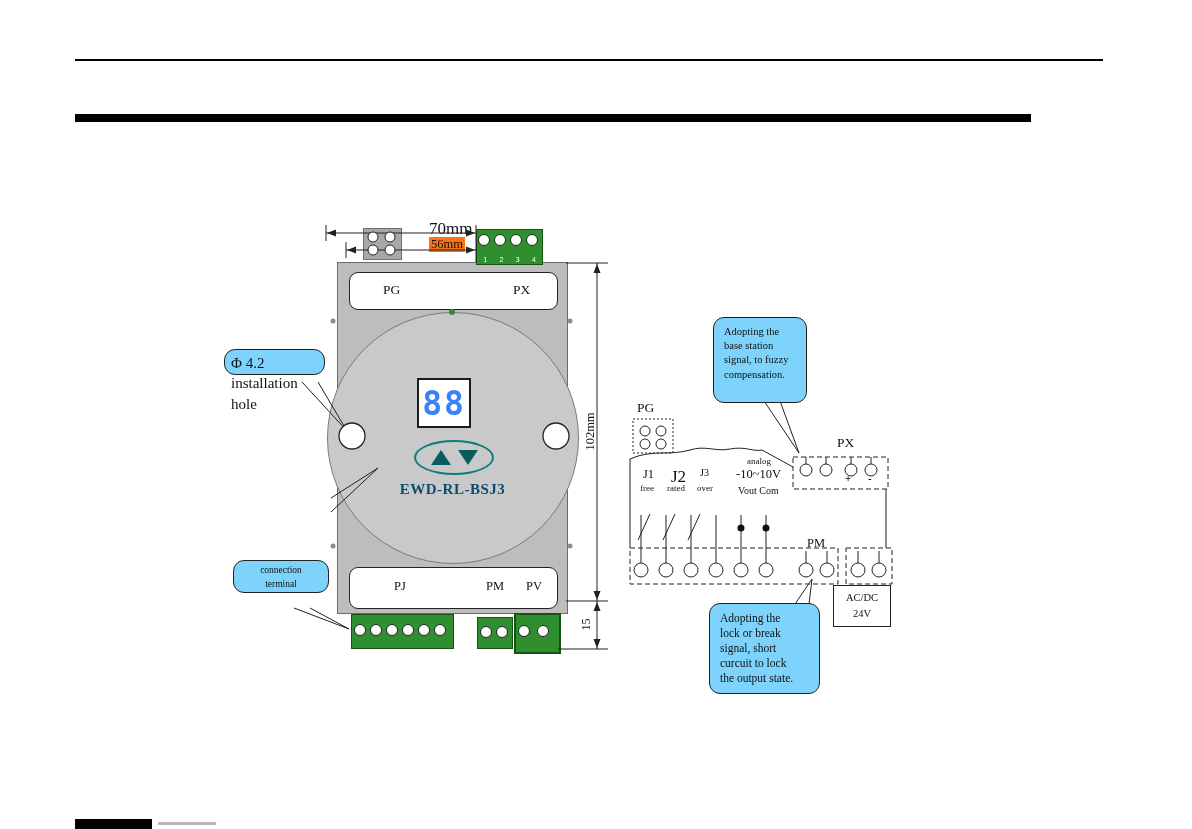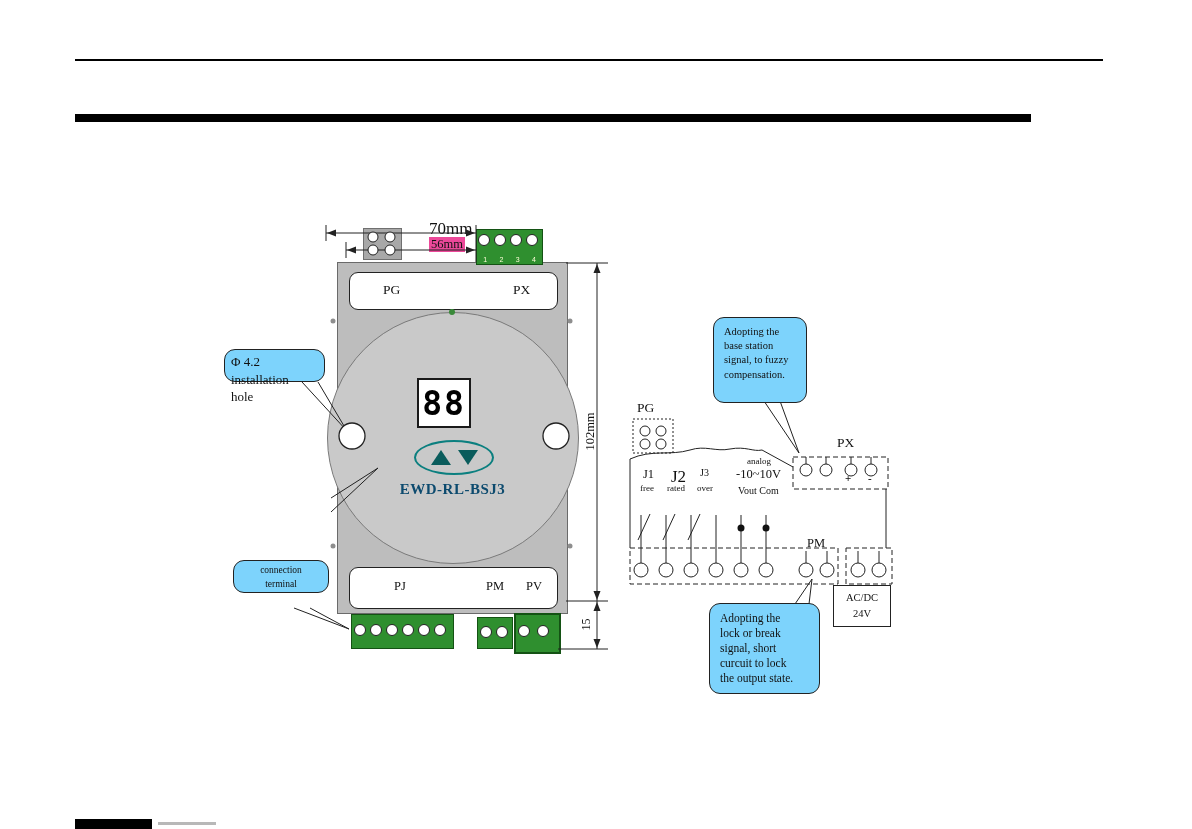--- a/index.html
+++ b/index.html
@@ -9,21 +9,21 @@
   .rule{background:#000;}
   
   .device-body{background:#bdbdbd;border:1px solid #6a6a6a;}
   .device-circle{background:#c9c9c9;border:1px solid #7a7a7a;border-radius:50%;}
   .face-bar{background:#ffffff;border:1.3px solid #222;border-radius:9px;z-index:4;}
   .green-block{background:#2f8f2f;border:1px solid #145214;z-index:3;}
   .gray-conn{background:#a8a8a8;border:1px solid #707070;z-index:3;}
   .pin-num-row{display:flex;align-items:flex-end;height:100%;padding-bottom:1px;box-sizing:border-box;}
   .pin-num{flex:1;text-align:center;font-size:7px;color:#ffffd8;font-family:"Liberation Sans",sans-serif;}
   .display{background:#fff;border:2px solid #1a1a1a;display:flex;align-items:center;justify-content:center;z-index:5;}
-  .display span{font-family:"DejaVu Sans Mono",monospace;font-weight:bold;font-size:33px;color:#000000;letter-spacing:2px;}
+  .display span{font-family:"DejaVu Sans Mono",monospace;font-weight:bold;font-size:33px;color:#3b82f6;letter-spacing:2px;}
   .btn-ellipse{border:2.2px solid #0b7f7f;border-radius:50%;display:flex;align-items:center;justify-content:center;gap:7px;z-index:5;}
   .tri-up{width:0;height:0;border-left:10px solid transparent;border-right:10px solid transparent;border-bottom:15px solid #0a5c5c;}
   .tri-down{width:0;height:0;border-left:10px solid transparent;border-right:10px solid transparent;border-top:15px solid #0a5c5c;}
   .model-text{font-weight:bold;font-size:15px;color:#0c4a6e;text-align:center;letter-spacing:.5px;z-index:5;}
   .lbl{z-index:6;}
   .callout{background:#7dd3fc;border:1.2px solid #222;border-radius:11px;white-space:pre-line;z-index:8;box-sizing:border-box;}
   .rot{transform:rotate(-90deg);transform-origin:center;}
   .acdc-box{background:#fff;border:1.3px solid #222;text-align:center;white-space:pre-line;
             font-size:10.5px;line-height:1.55;padding-top:4px;box-sizing:border-box;z-index:8;}
   svg#overlay{position:absolute;left:0;top:0;z-index:6;pointer-events:none;}
@@ -69,25 +69,25 @@
     <span class="abs" style="left:44px;top:11px;font-size:12.5px;">PJ</span>
     <span class="abs" style="left:136px;top:11px;font-size:12.5px;">PM</span>
     <span class="abs" style="left:176px;top:11px;font-size:12.5px;">PV</span>
   </div>
 
   <div class="abs green-block" style="left:351px;top:614px;width:101px;height:33px;"></div>
   <div class="abs green-block" style="left:477px;top:617px;width:34px;height:30px;"></div>
   <div class="abs green-block" style="left:514px;top:613px;width:43px;height:37px;border-width:2px;"></div>
 
   <div class="abs lbl" style="left:427px;top:219px;font-size:17px;background:#fff;padding:0 2px;">70mm</div>
-  <div class="abs lbl" style="left:429px;top:237px;font-size:12.5px;background:#ec4899;padding:0 2px;">56mm</div>
+  <div class="abs lbl" style="left:429px;top:237px;font-size:12.5px;background:#f97316;padding:0 2px;">56mm</div>
   <div class="abs lbl rot" style="left:567px;top:424px;width:46px;text-align:center;font-size:12.5px;">102mm</div>
   <div class="abs lbl rot" style="left:576px;top:617px;width:20px;text-align:center;font-size:12px;">15</div>
 
-  <div class="abs callout" style="left:224px;top:349px;width:101px;height:33px;font-size:13px;padding:3px 6px;line-height:1.35;">Φ 4.2  installation
+  <div class="abs callout" style="left:224px;top:349px;width:101px;height:26px;font-size:15px;padding:3px 6px;line-height:1.35;">Φ 4.2  installation
 hole</div>
   <div class="abs callout" style="left:233px;top:560px;width:96px;height:33px;font-size:9.5px;text-align:center;padding:3px 4px;line-height:1.45;">connection
 terminal</div>
 
   <div class="abs callout" style="left:713px;top:317px;width:94px;height:86px;font-size:10.5px;padding:7px 6px 6px 10px;line-height:1.35;">Adopting the
 base station
 signal, to fuzzy
 compensation.</div>
 
   <div class="abs lbl" style="left:637px;top:400px;font-size:13.5px;">PG</div>

